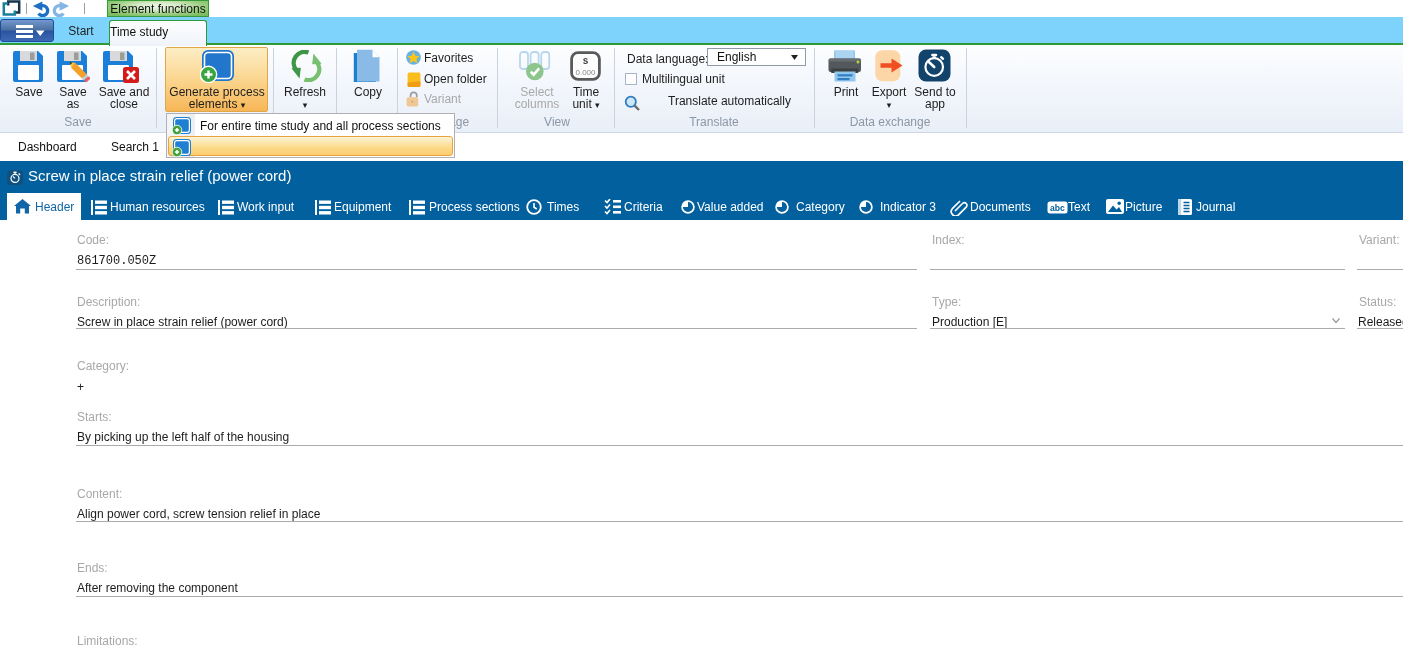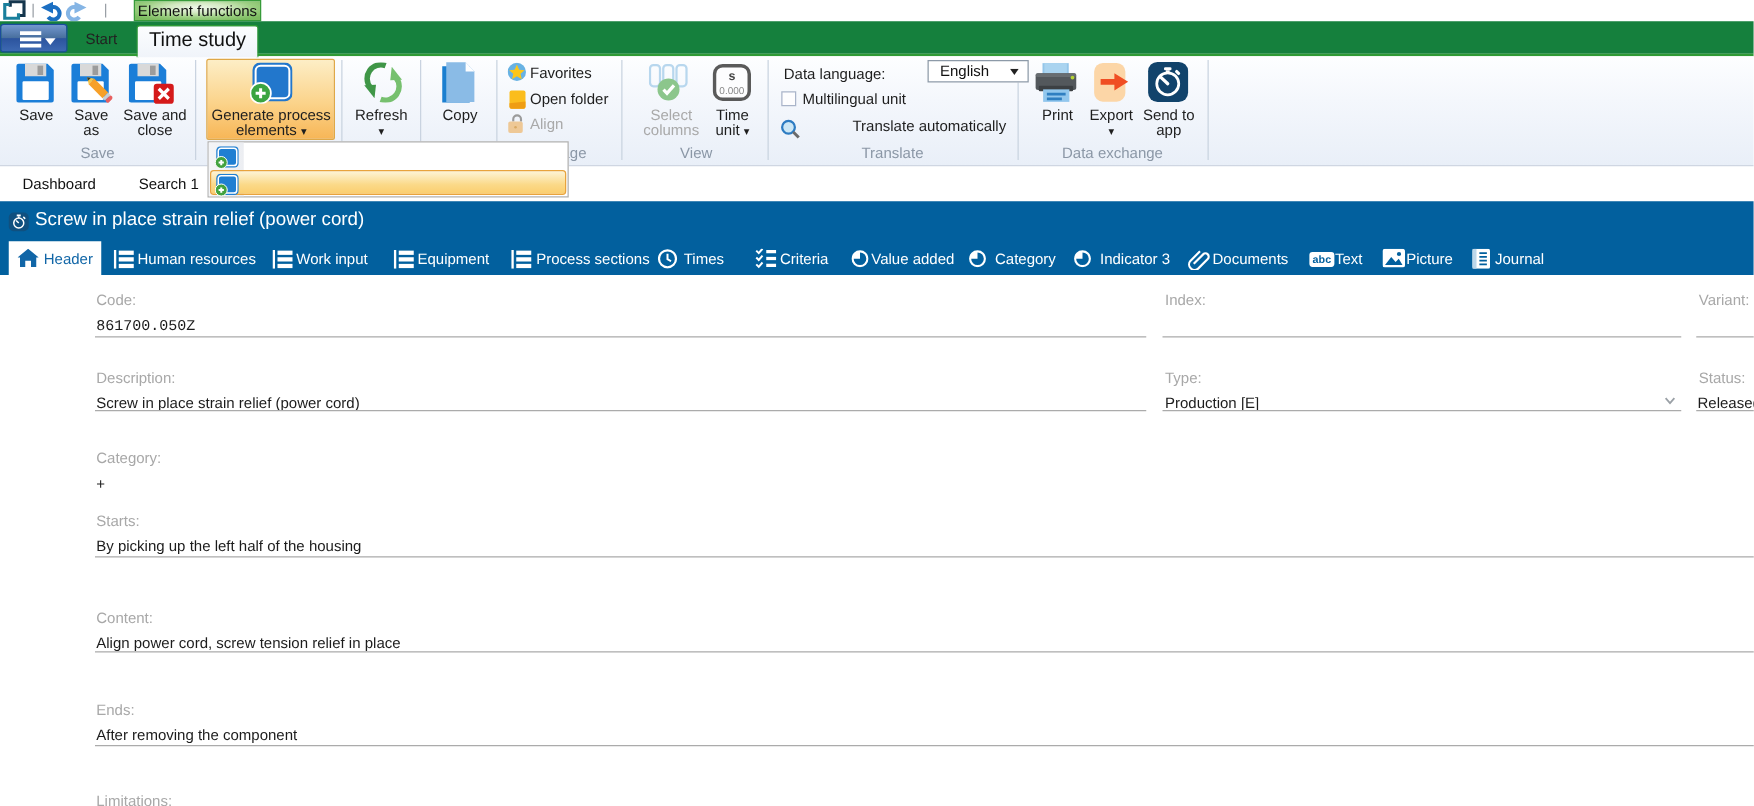--- a/index.html
+++ b/index.html
@@ -10,26 +10,26 @@
 
   
   #titlebar { position:absolute; left:0; top:0; width:1403px; height:17px; background:#fff; }
   .tsep { position:absolute; top:3px; width:1px; height:11px; background:#9aa0a6; }
   #apptitle { position:absolute; left:213px; top:2px; font-size:11px; font-weight:700; letter-spacing:0.05px; color:#1b1b1b; white-space:pre; }
   #elemfunc { position:absolute; left:107px; top:0px; width:102px; height:17px;
     border:1px solid #379b3a; background:radial-gradient(ellipse 65% 75% at 50% 35%, #f0f8ec 0%, #d3e9c2 35%, #9ccf82 68%, #7cbc60 100%);
     font-size:12px; color:#111; text-align:center; line-height:16px; }
 
   
-  #tabrow { position:absolute; left:0; top:17px; width:1403px; height:26px; background:#15803d; }
+  #tabrow { position:absolute; left:0; top:17px; width:1403px; height:26px; background:#7dd3fc; }
   #appbtn { position:absolute; left:0px; top:2px; width:54px; height:23px; border:1px solid #1b4c9d; border-radius:3px;
     background:linear-gradient(#7397cf 0%, #49709f 48%, #2c549e 52%, #3d69b2 100%); }
   #starttab { position:absolute; left:57px; top:0px; width:48px; height:26px; font-size:12px; color:#222; text-align:center; line-height:29px; }
   #tstab { position:absolute; left:109px; top:3px; width:98px; height:26px; border:1px solid #2f9a35; border-bottom:none;
-    border-radius:3px 3px 0 0; background:linear-gradient(#fcfdfe, #f0f4fa); font-size:16px; color:#111; text-align:center; line-height:23px; z-index:5; }
+    border-radius:3px 3px 0 0; background:linear-gradient(#fcfdfe, #f0f4fa); font-size:12px; color:#111; line-height:23px; z-index:5; }
   #greenline { position:absolute; left:0; top:43px; width:1403px; height:2px; background:#2f9a35; }
 
   
   #ribbon { position:absolute; left:0; top:45px; width:1403px; height:88px;
     background:linear-gradient(#fdfeff 0%, #f4f7fc 40%, #e9eff8 100%); border-bottom:1px solid #cfd6e2; }
   .rsep { position:absolute; top:3px; width:1px; height:80px; background:#c9d3e0; }
   .glabel { position:absolute; top:70px; font-size:12px; color:#8b97a6; text-align:center; }
   .btext { position:absolute; font-size:12px; color:#1e1e1e; text-align:center; line-height:12px; }
   .btext.dis { color:#a9a9a9; }
 
@@ -182,52 +182,52 @@
     <svg class="abs" style="left:407px;top:27px" width="14" height="16" viewBox="0 0 14 16">
       <rect x="0.6" y="0.4" width="12.8" height="14.6" rx="1.6" fill="#fbbd1d"></rect>
       <path d="M0.6 10.6 L13.4 9.2 V13.4 a1.6 1.6 0 0 1 -1.6 1.6 H2.2 a1.6 1.6 0 0 1 -1.6 -1.6 Z" fill="#ef9d12"></path>
     </svg>
     <div class="btext" style="left:424px;top:28px;width:80px;text-align:left">Open folder</div>
     <svg class="abs" style="left:406px;top:45px" width="13" height="17" viewBox="0 0 13 17">
       <path d="M4.6 7.2 V5.4 a3.1 3.1 0 0 1 6.2 0 V7.2" fill="none" stroke="#9b9b9b" stroke-width="1.7"></path>
       <rect x="0.6" y="7.2" width="11.6" height="9.2" rx="1.6" fill="#eec896"></rect>
       <circle cx="6.4" cy="11.8" r="1" fill="#d8a964"></circle>
     </svg>
-    <div class="btext dis" style="left:424px;top:48px;width:60px;text-align:left">Align</div>
+    <div class="btext dis" style="left:424px;top:48px;width:60px;text-align:left">Variant</div>
 
     <svg class="abs" style="left:519px;top:6px" width="32" height="30" viewBox="0 0 32 30">
       <rect x="1" y="1" width="8" height="17" rx="2.8" fill="none" stroke="#b8d7ee" stroke-width="1.8"></rect>
       <rect x="11.6" y="1" width="8" height="17" rx="2.8" fill="none" stroke="#b8d7ee" stroke-width="1.8"></rect>
       <rect x="22.2" y="1" width="8" height="17" rx="2.8" fill="none" stroke="#b8d7ee" stroke-width="1.8"></rect>
       <circle cx="15.8" cy="20.5" r="8.8" fill="#8cc68c"></circle>
       <path d="M11.8 20.7 l2.8 3 l5.6 -6.4" fill="none" stroke="#fff" stroke-width="2.6"></path>
     </svg>
     <div class="btext dis" style="left:507px;top:41px;width:60px">Select<br>columns</div>
 
     <svg class="abs" style="left:570px;top:6px" width="31" height="30" viewBox="0 0 31 30">
       <rect x="1.6" y="1.6" width="27.8" height="26.8" rx="6.5" fill="#fdfdfe" stroke="#5a5a5a" stroke-width="2.8"></rect>
       <text x="15.5" y="13" font-size="10" font-weight="bold" text-anchor="middle" fill="#444" font-family="Liberation Sans">s</text>
       <text x="15.5" y="24" font-size="8" text-anchor="middle" fill="#8a8a8a" font-family="Liberation Sans">0.000</text>
     </svg>
     <div class="btext" style="left:556px;top:41px;width:60px">Time<br>unit <span style="font-size:9px">▾</span></div>
 
     <div class="btext" style="left:627px;top:8px;width:85px;text-align:left">Data language:</div>
-    <div class="abs" style="left:742px;top:3px;width:81px;height:18px;background:#fff;border:1px solid #8d9aa8">
+    <div class="abs" style="left:707px;top:3px;width:99px;height:18px;background:#fff;border:1px solid #8d9aa8">
       <div class="abs" style="left:9px;top:0px;font-size:12px;color:#111;line-height:17px">English</div>
       <svg class="abs" style="right:6px;top:6px" width="8" height="6">
           <path d="M0 0 L7 0 L3.5 5 Z" fill="#222"></path>
         </svg>
     </div>
     <div class="abs" style="left:625px;top:28px;width:12px;height:12px;background:#fdfdfe;border:1px solid #a9b4c9"></div>
     <div class="btext" style="left:642px;top:28px;width:120px;text-align:left">Multilingual unit</div>
     <svg class="abs" style="left:624px;top:50px" width="17" height="17" viewBox="0 0 17 17">
       <circle cx="6.8" cy="6.8" r="5.1" fill="#cde7f5" stroke="#2e7cc2" stroke-width="1.8"></circle>
       <path d="M10.6 10.6 L15 15" stroke="#6b6b6b" stroke-width="2.4"></path>
     </svg>
-    <div class="btext" style="left:682px;top:50px;width:160px;text-align:left">Translate automatically</div>
+    <div class="btext" style="left:668px;top:50px;width:160px;text-align:left">Translate automatically</div>
 
     <svg class="abs" style="left:828px;top:5px" width="34" height="33" viewBox="0 0 34 33">
       <rect x="6" y="0.5" width="21" height="10" fill="#94c6ea"></rect>
       <rect x="7.5" y="0.5" width="18" height="10" fill="#aad4f0"></rect>
       <rect x="0.5" y="8.5" width="32.5" height="13.5" rx="2" fill="#53585c"></rect>
       <rect x="0.5" y="8.5" width="32.5" height="3" rx="1.5" fill="#686d71"></rect>
       <rect x="28.5" y="10.5" width="3" height="3" rx="1.5" fill="#b5d334"></rect>
       <rect x="3" y="18.5" width="27.5" height="4.5" rx="1" fill="#3c4043"></rect>
       <rect x="6.5" y="21.5" width="21" height="10" fill="#92c7ed"></rect>
       <rect x="9.5" y="24.2" width="15" height="2.2" fill="#2f7fc1"></rect>
@@ -247,20 +247,23 @@
       <rect x="13.2" y="4.8" width="6" height="2.4" rx="1" fill="#fff"></rect>
       <rect x="14.7" y="7.2" width="3" height="2" fill="#fff"></rect>
       <rect x="21.8" y="7.8" width="4.6" height="2.4" rx="1" fill="#fff" transform="rotate(45 24.1 9)"></rect>
       <path d="M16.2 18 L10.1 12.3" stroke="#fff" stroke-width="2.6" stroke-linecap="round"></path>
     </svg>
     <div class="btext" style="left:908px;top:41px;width:54px">Send to<br>app</div>
   </div>
 
   <div id="menu">
     <div id="menustrip"></div>
+    <div class="mitem" style="top:1px">
+        <span class="mtxt">For entire time study and all process sections</span>
+      </div>
     <div id="mi2hl"></div>
     <svg class="abs" style="left:5px;top:3px" width="19" height="19" viewBox="0 0 19 19">
       <rect x="1" y="0" width="18" height="17" rx="3.5" fill="#1f7fd2"></rect>
       <rect x="2.6" y="1.6" width="14.8" height="13.8" rx="2.3" fill="none" stroke="#fff" stroke-width="1.2"></rect>
       <circle cx="5" cy="13" r="4.8" fill="#42a23e" stroke="#fff" stroke-width="0.8"></circle>
       <path d="M5 10.9 v4.2 M2.9 13 h4.2" stroke="#fff" stroke-width="1.6"></path>
     </svg>
     <svg class="abs" style="left:5px;top:25px" width="19" height="19" viewBox="0 0 19 19">
       <rect x="1" y="0" width="18" height="17" rx="3.5" fill="#1f7fd2"></rect>
       <rect x="2.6" y="1.6" width="14.8" height="13.8" rx="2.3" fill="none" stroke="#fff" stroke-width="1.2"></rect>

